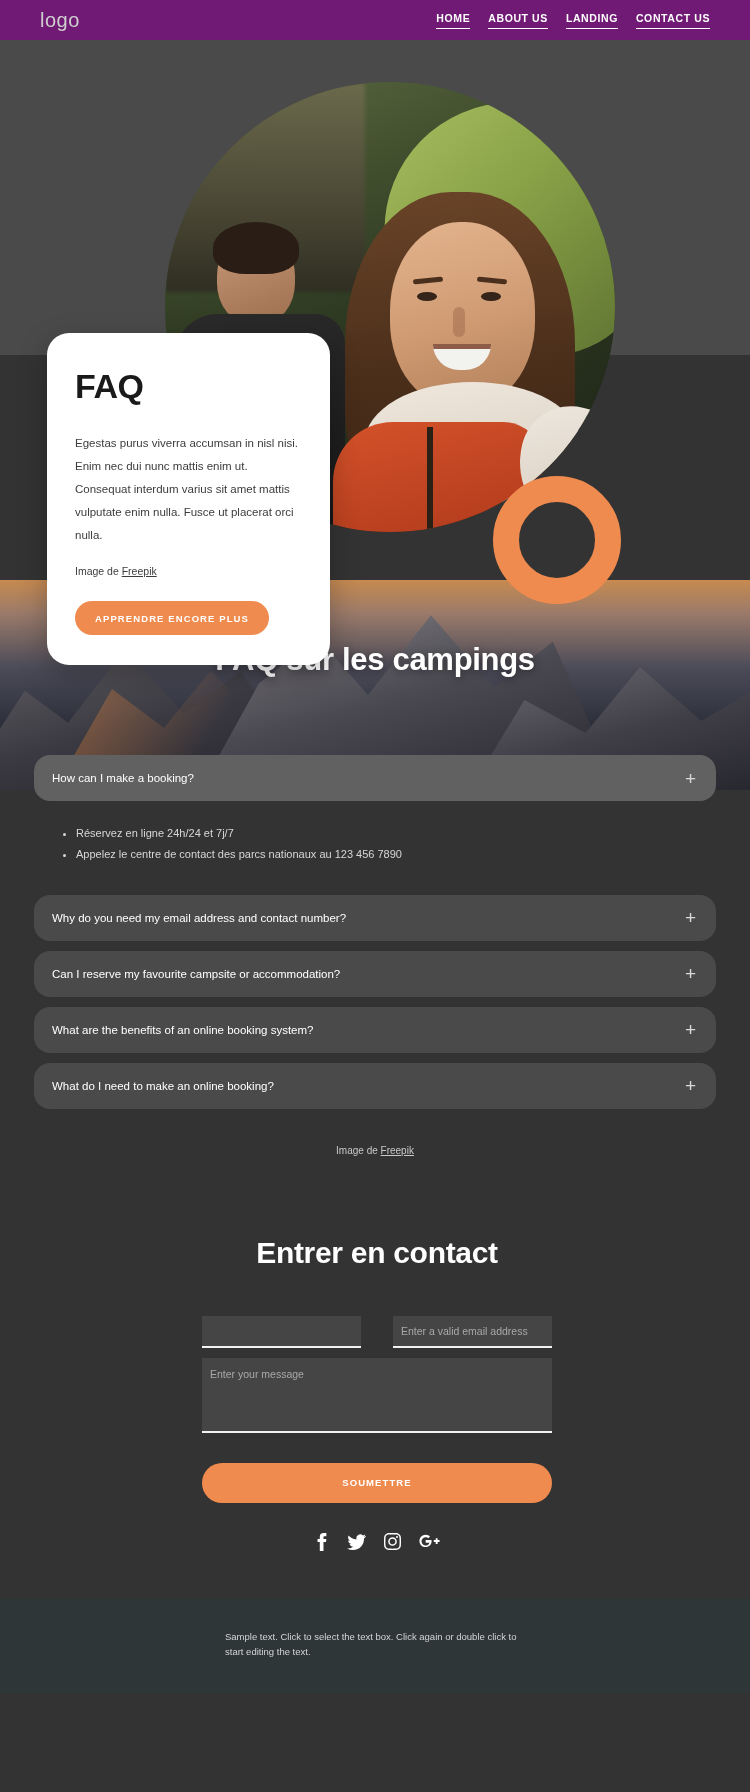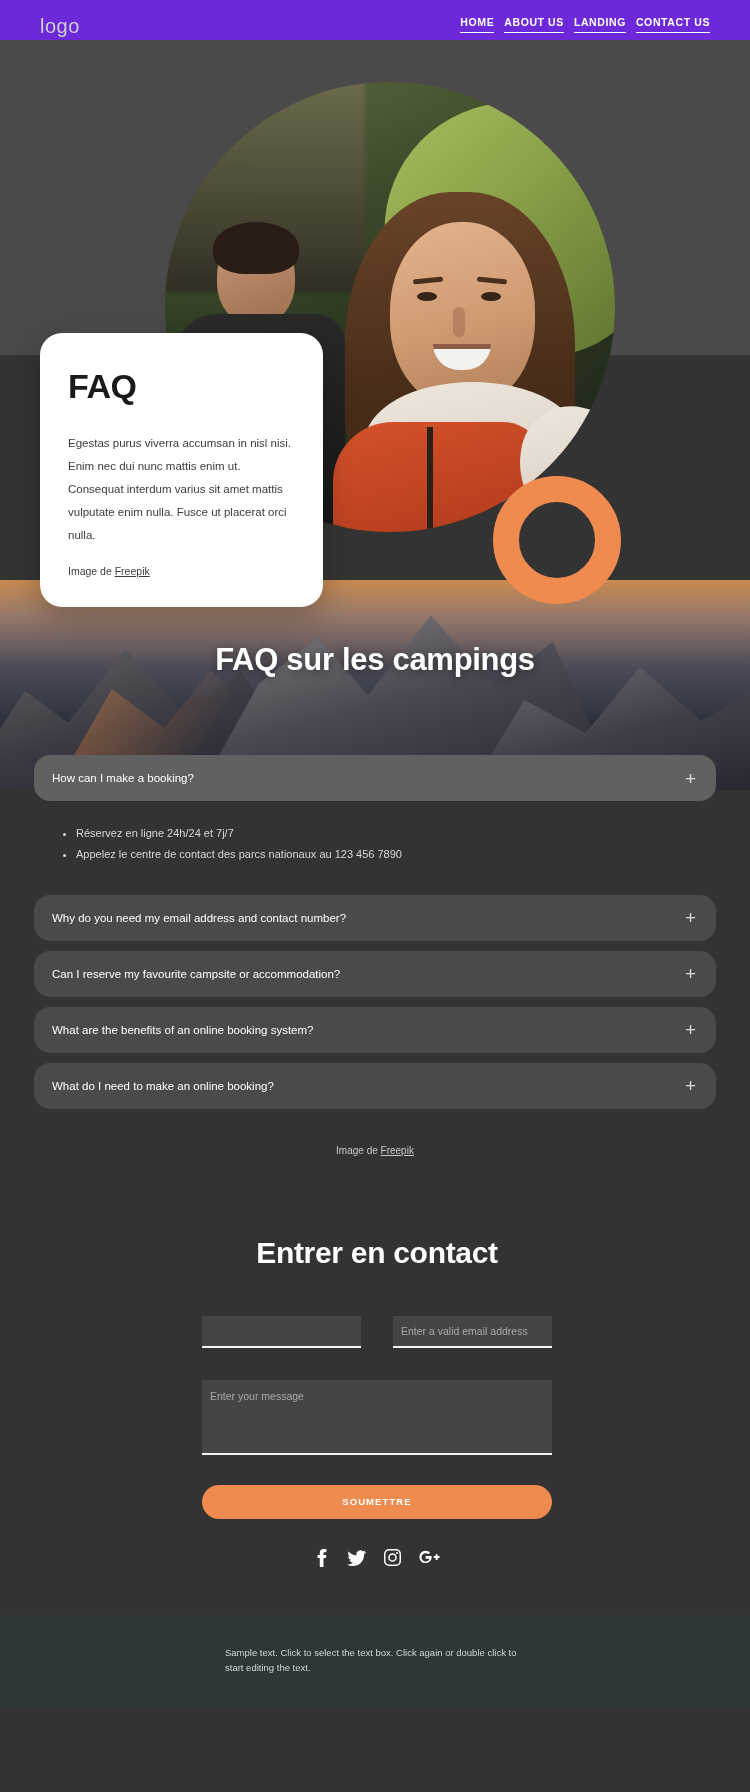--- a/index.html
+++ b/index.html
@@ -6,26 +6,26 @@
   html, body {
     width: 750px;
     background: #333333;
     font-family: "Liberation Sans", sans-serif;
     -webkit-font-smoothing: antialiased;
   }
   .page { position: relative; width: 750px; min-height: 1792px; overflow: hidden; background:#333333; }
 
   
   .header {
-    position: relative; height: 40px; background: #6d28d9;
-    display: flex; align-items: flex-start; justify-content: space-between;
+    position: relative; height: 40px; background: #701a75;
+    display: flex; align-items: center; justify-content: space-between;
     padding: 16px 40px; z-index: 40;
   }
   .logo { color: #cfcfcf; font-size: 20px; font-weight: 300; letter-spacing: .5px; line-height: 1; }
-  .nav { display: flex; align-items: center; gap: 10px; }
+  .nav { display: flex; align-items: center; gap: 18px; }
   .nav-item {
     color: #ffffff; font-size: 10.5px; font-weight: 700; letter-spacing: .6px;
     padding-bottom: 4px; border-bottom: 1.5px solid #ffffff; cursor: pointer;
   }
 
   
   .hero { position: relative; height: 540px; background: #4a4a4a; }
   .hero-lower { position: absolute; left:0; right:0; top: 315px; bottom:0; background: #333333; }
 
   .hero-photo {
@@ -100,21 +100,21 @@
     background: linear-gradient(160deg,#dba87f,#b9825b); border-radius:40% 50% 45% 45%;
   }
 
   .hero-ring {
     position: absolute; left: 493px; top: 436px;
     width: 128px; height: 128px; border-radius: 50%;
     border: 26px solid #f08b4f; z-index: 8;
   }
 
   .faq-card {
-    position: absolute; left: 40px; top: 293px; width: 283px;
+    position: absolute; left: 47px; top: 293px; width: 283px;
     background: #ffffff; border-radius: 22px; z-index: 20;
     padding: 34px 28px 30px 28px;
     box-shadow: 0 10px 30px rgba(0,0,0,.25);
   }
   .faq-card h1 { font-size: 34px; font-weight: 700; color: #1a1a1a; letter-spacing: -.5px; }
   .faq-card p {
     margin-top: 26px; font-size: 11.5px; line-height: 2.0; color: #3c3c3c;
   }
   .credit-link { margin-top: 18px; font-size: 10.5px; color: #3c3c3c; }
   .credit-link u { text-decoration: underline; }
@@ -171,27 +171,27 @@
   .contact { padding: 70px 0 0 4px; text-align:center; }
   .contact h2 { color:#ffffff; font-size: 30px; font-weight: 700; letter-spacing:-.3px; }
   .form { width: 350px; margin: 46px auto 0 auto; }
   .form-row { display:flex; gap: 32px; }
   .fld {
     flex:1; height: 32px; background:#454545; border:none; border-bottom:2px solid #f2f2f2;
     color:#e8e8e8; font-size: 10.5px; padding: 0 8px; font-family:"Liberation Sans", sans-serif;
   }
   .fld::placeholder { color:#a9a9a9; }
   .ta {
-    width:100%; margin-top: 32px; height: 75px; background:#454545; border:none;
+    width:100%; margin-top: 10px; height: 75px; background:#454545; border:none;
     border-bottom:2px solid #f2f2f2; color:#e8e8e8; font-size:10.5px; padding: 10px 8px;
     resize:none; font-family:"Liberation Sans", sans-serif;
   }
   .ta::placeholder { color:#a9a9a9; }
   .btn-submit {
-    margin-top: 26px; width:100%; height: 34px; border:none; border-radius: 20px;
+    margin-top: 26px; width:100%; height: 40px; border:none; border-radius: 20px;
     background:#f08b4f; color:#ffffff; font-size: 9.5px; font-weight:700; letter-spacing:1.1px; cursor:pointer;
     font-family:"Liberation Sans", sans-serif;
   }
   .socials { display:flex; justify-content:center; align-items:center; gap:18px; margin-top: 30px; }
   .socials svg { fill:#ffffff; }
 
   
   .footer {
     margin-top: 44px; background:#2e3638; padding: 30px 0 34px 0; text-align:left;
   }
@@ -237,20 +237,21 @@
     </div>
 
     <div class="hero-ring"></div>
 
     <div class="faq-card">
       <h1>FAQ</h1>
       <p>Egestas purus viverra accumsan in nisl nisi. Enim nec dui nunc mattis enim ut. Consequat interdum varius sit amet mattis vulputate enim nulla. Fusce ut placerat orci nulla.</p>
       <div class="credit-link">
         <span>Image de </span><u>Freepik</u>
       </div>
+      <button class="btn-orange">APPRENDRE ENCORE PLUS</button>
     </div>
   </div>
 
   <div class="faq-section">
     <div class="faq-banner">
       <div class="mtn mtn-a"></div>
       <div class="mtn mtn-b"></div>
       <div class="mtn mtn-c"></div>
       <div class="mtn-glow"></div>
       <div class="faq-banner-title">FAQ sur les campings</div>

